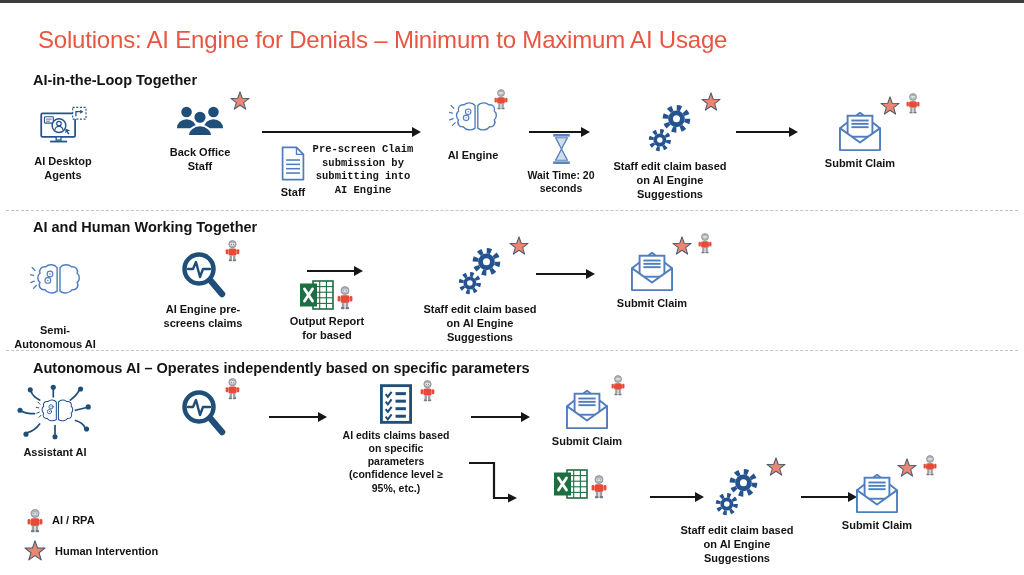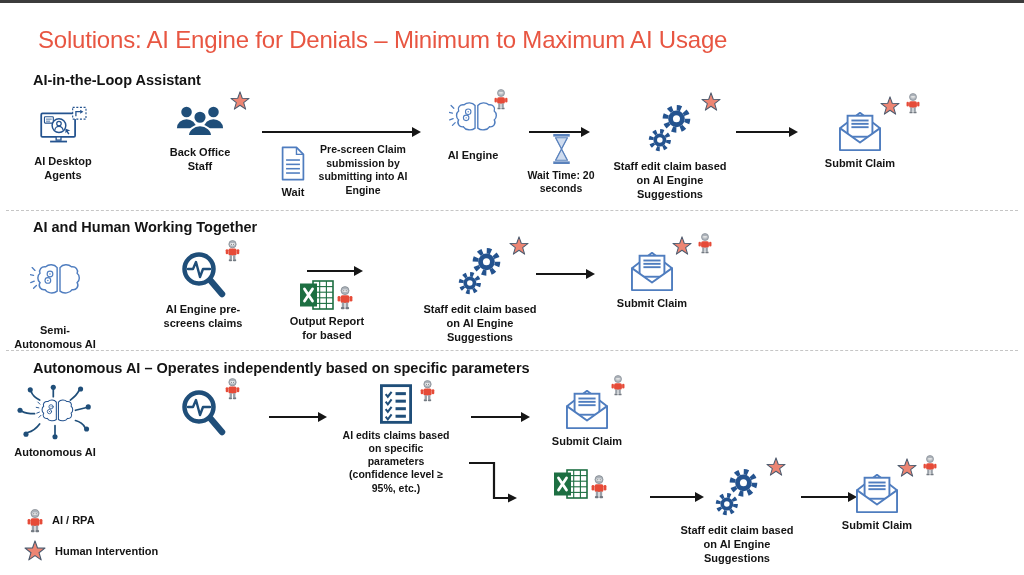--- a/index.html
+++ b/index.html
@@ -13,21 +13,21 @@
     font-size:24px;font-weight:400;letter-spacing:-0.2px;color:#E85642;white-space:nowrap;
   }
   .sec-h{position:absolute;font-size:14.5px;font-weight:700;color:#141414;white-space:nowrap;}
   .divider{position:absolute;left:6px;right:6px;border-top:1px dashed #c6c6c6;height:0;}
   .node{position:absolute;display:flex;flex-direction:column;align-items:center;}
   .lbl{margin-top:5px;font-weight:700;font-size:11px;line-height:1.25;color:#141414;text-align:center;}
   .lbl.sm{font-size:10.5px;}
   .iconwrap{position:relative;display:flex;align-items:flex-end;justify-content:center;}
   .icon-row{display:flex;align-items:flex-end;gap:2px;}
   .badge{position:absolute;}
-  .freetext{position:absolute;font-weight:700;font-size:10.5px;line-height:1.3;text-align:center;color:#141414;}
+  .freetext{position:absolute;font-weight:700;font-size:10.5px;line-height:1.3;text-align:center;color:#141414;font-family:Liberation Mono, monospace;}
   .harrow{position:absolute;height:0;border-top:2.2px solid #161616;}
   .harrow::after{
     content:"";position:absolute;right:-2px;top:-6.2px;width:0;height:0;
     border-left:9px solid #161616;border-top:5px solid transparent;border-bottom:5px solid transparent;
   }
   .legend-row{position:absolute;display:flex;align-items:center;gap:8px;}
   .legend-row .lbl{margin-top:0;}
   svg{display:block;}
 </style>
 </head>
@@ -206,21 +206,21 @@
         <path d="M3,5 H28 V40 H42" fill="none" stroke="#161616" stroke-width="2.2"></path>
         <polygon points="42,35.5 51,40 42,44.5" fill="#161616"></polygon>
       </symbol>
     </defs>
   </svg>
 
   <div class="top-strip"></div>
 
   <div class="title">Solutions: AI Engine for Denials – Minimum to Maximum AI Usage</div>
 
-  <div class="sec-h" style="left:33px;top:72px">AI-in-the-Loop Assistant</div>
+  <div class="sec-h" style="left:33px;top:72px">AI-in-the-Loop Together</div>
 
   <div class="node" style="left:160px;top:104px;width:80px">
     <div class="iconwrap">
       <svg width="50" height="37">
           <use href="#sym-people"></use>
         </svg>
       <svg class="badge" style="top:-13px;right:-26px" width="22" height="21">
           <use href="#sym-star"></use>
         </svg>
     </div>
@@ -233,21 +233,21 @@
       </svg>
     <div class="lbl">AI Desktop Agents</div>
   </div>
 
   <div class="harrow" style="left:262px;top:131px;width:157px"></div>
 
   <div class="node" style="left:265px;top:146px;width:56px">
     <svg width="26" height="35">
         <use href="#sym-doc"></use>
       </svg>
-    <div class="lbl">Wait</div>
+    <div class="lbl">Staff</div>
   </div>
 
   <div class="freetext" style="left:307px;top:143px;width:112px">Pre-screen Claim submission by submitting into AI Engine</div>
 
   <div class="node" style="left:428px;top:100px;width:90px">
     <div class="iconwrap">
       <svg width="48" height="33">
           <use href="#sym-brain"></use>
         </svg>
       <svg class="badge" style="top:-11px;right:-12px" width="16" height="21">
@@ -362,21 +362,21 @@
   </div>
 
   <div class="divider" style="top:350px"></div>
 
   <div class="sec-h" style="left:33px;top:360px">Autonomous AI – Operates independently based on specific parameters</div>
 
   <div class="node" style="left:5px;top:383px;width:100px">
     <svg width="82" height="58">
         <use href="#sym-netbrain"></use>
       </svg>
-    <div class="lbl">Autonomous AI</div>
+    <div class="lbl">Assistant AI</div>
   </div>
 
   <div class="node" style="left:153px;top:388px;width:100px">
     <div class="iconwrap">
       <svg width="48" height="48">
           <use href="#sym-magnifier"></use>
         </svg>
       <svg class="badge" style="top:-10px;right:-14px" width="17" height="22">
           <use href="#sym-robot"></use>
         </svg>

